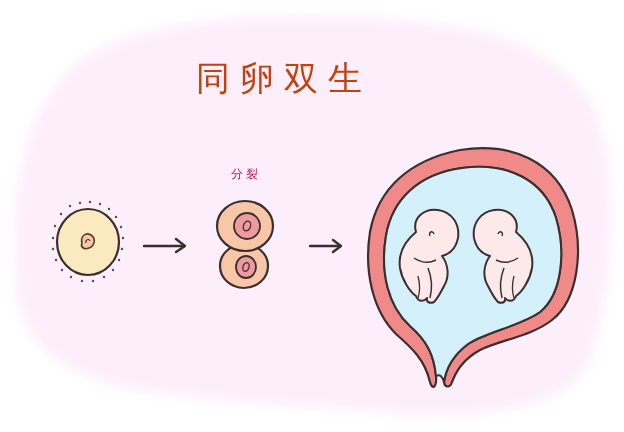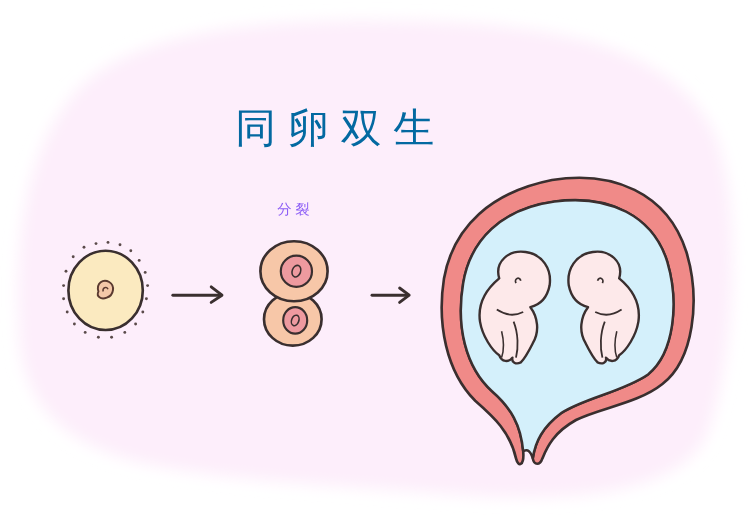--- a/index.html
+++ b/index.html
@@ -20,32 +20,31 @@
       position: absolute;
       left: 0; top: 0;
       width: 624px; height: 432px;
     }
     .title {
       position: absolute;
       left: 196px;
       top: 56px;
       font-size: 34px;
       letter-spacing: 10px;
-      color: #0369a1;
+      color: #c2410c;
       font-weight: normal;
       font-family: Liberation Sans, sans-serif;
-      margin-top: 28px;
     }
     .split-label {
       position: absolute;
       left: 231px;
       top: 166px;
       font-size: 12px;
       letter-spacing: 3px;
-      color: #8b5cf6;
+      color: #be185d;
       font-family: "DejaVu Sans", sans-serif;
     }
     .stage-svg {
       position: absolute;
       left: 0; top: 0;
       width: 624px; height: 432px;
     }
   </style>
 </head>
 <body>

